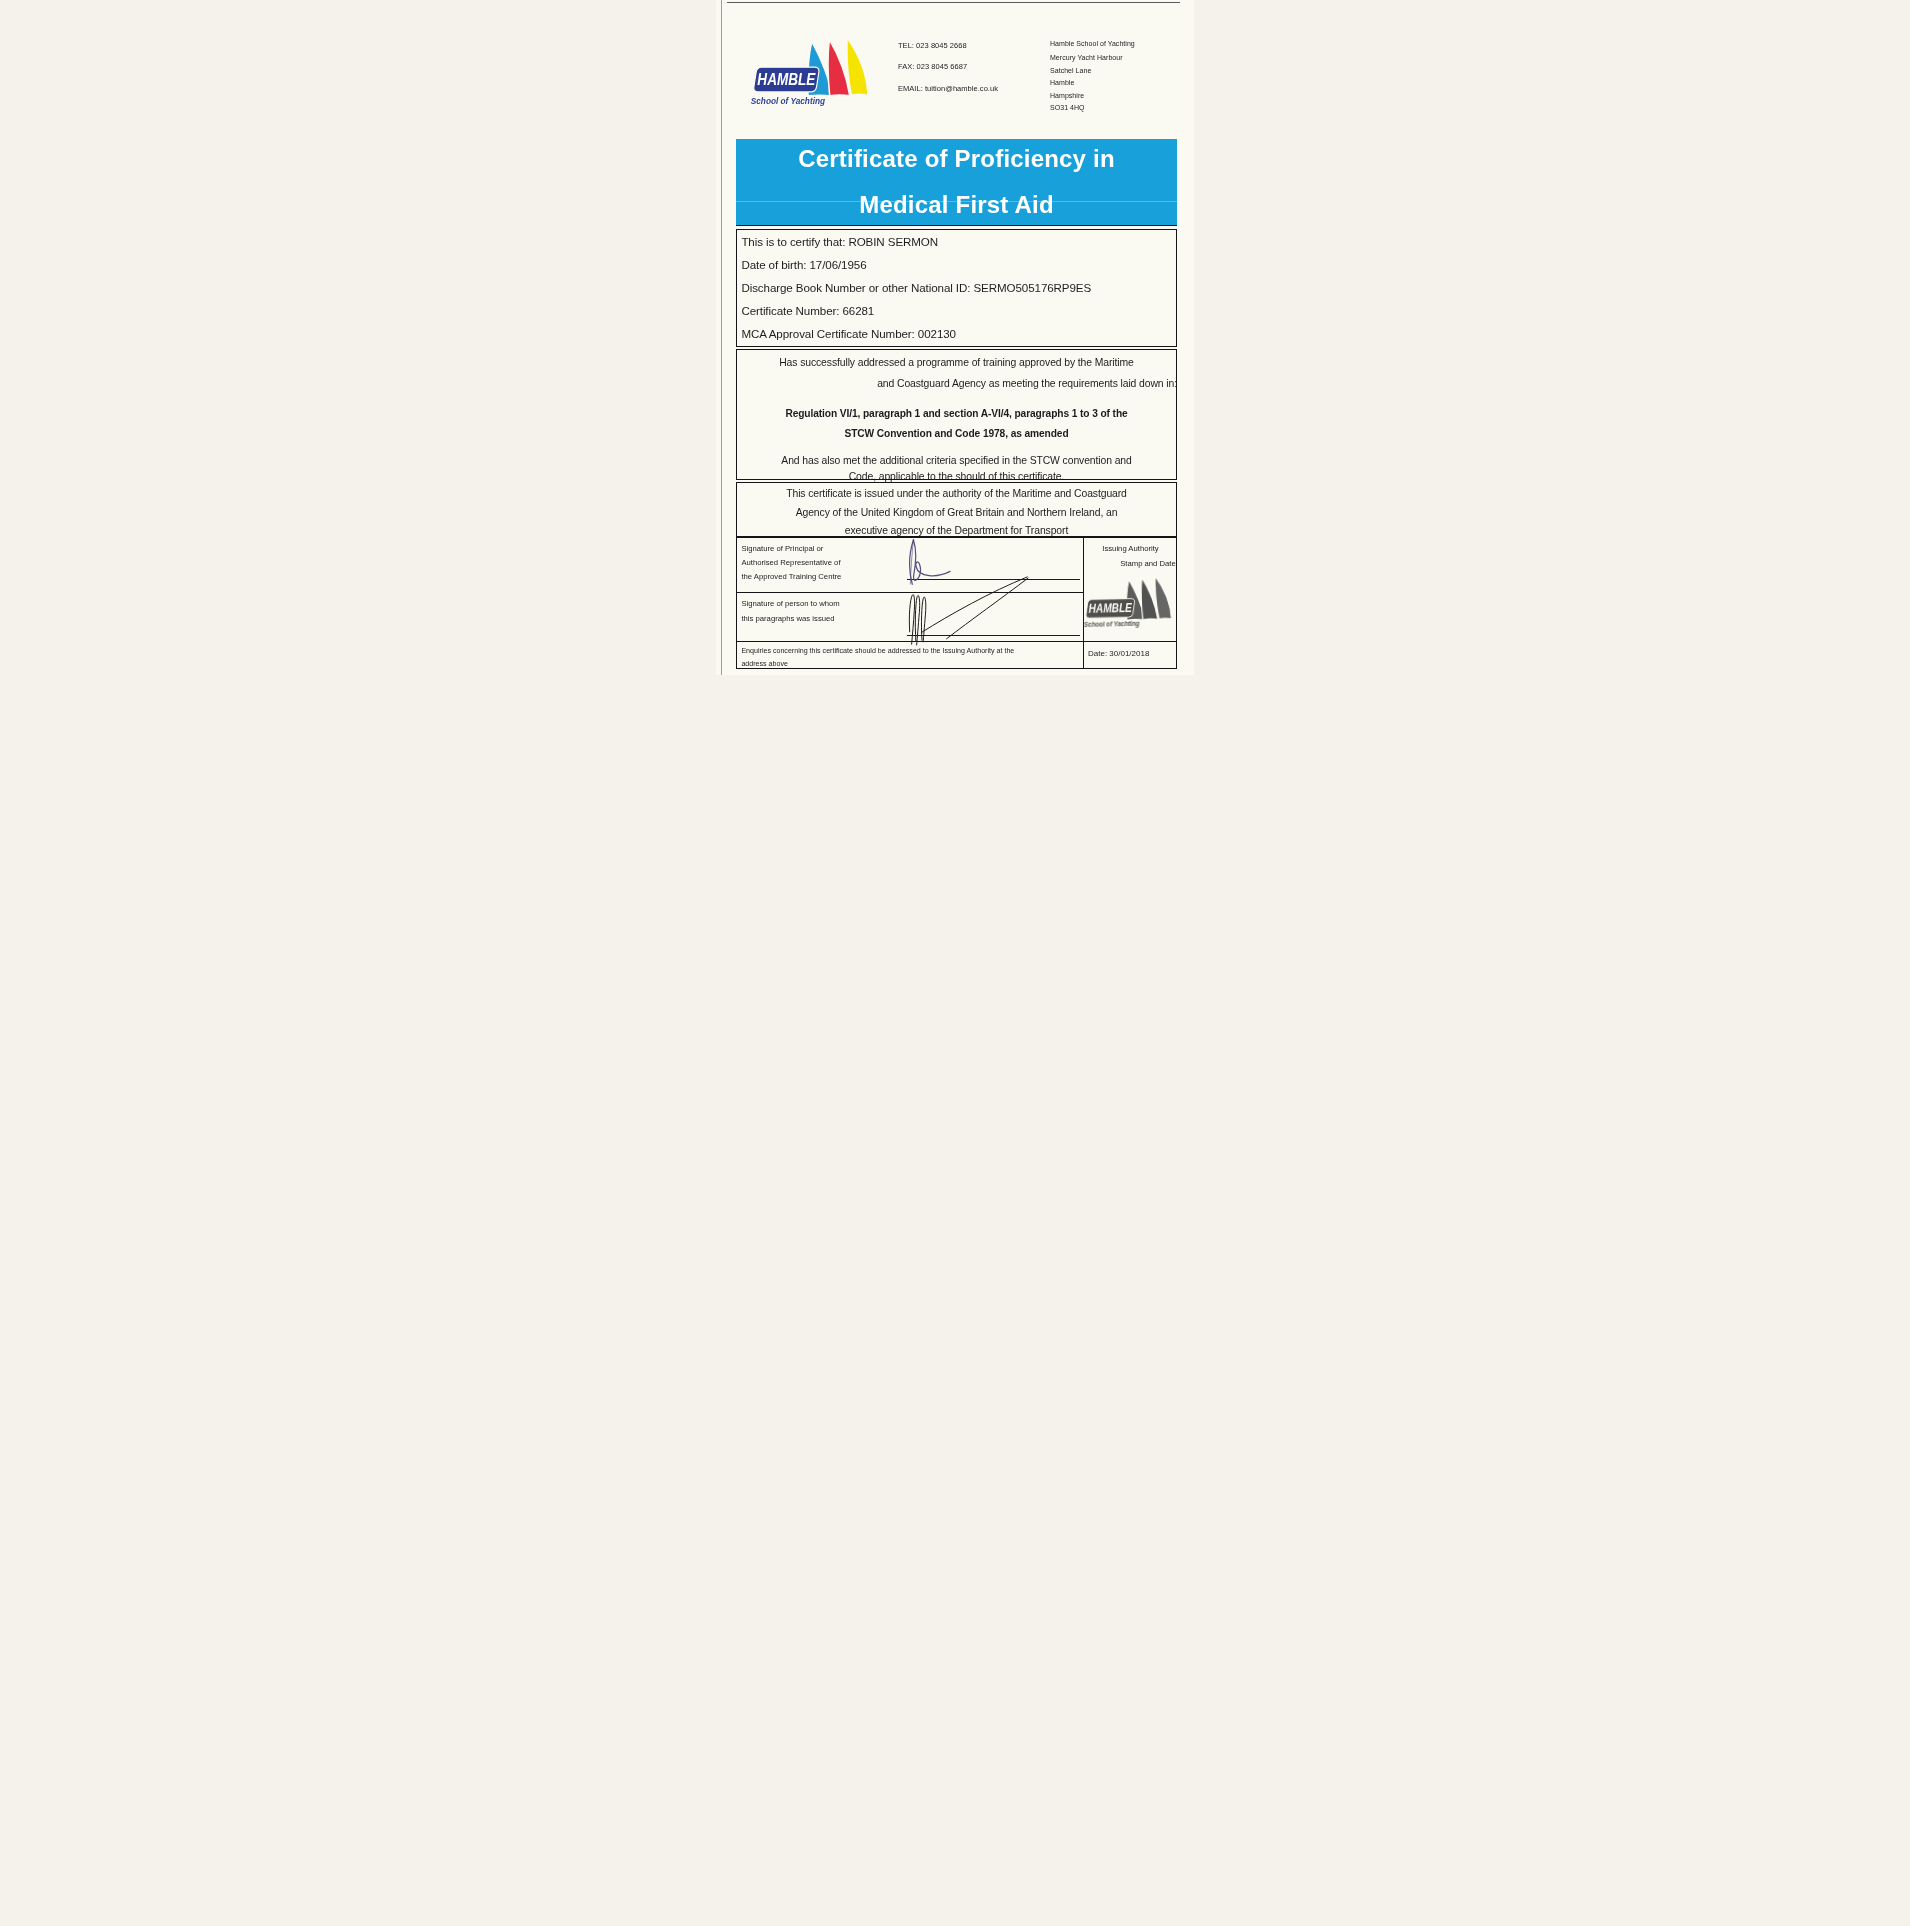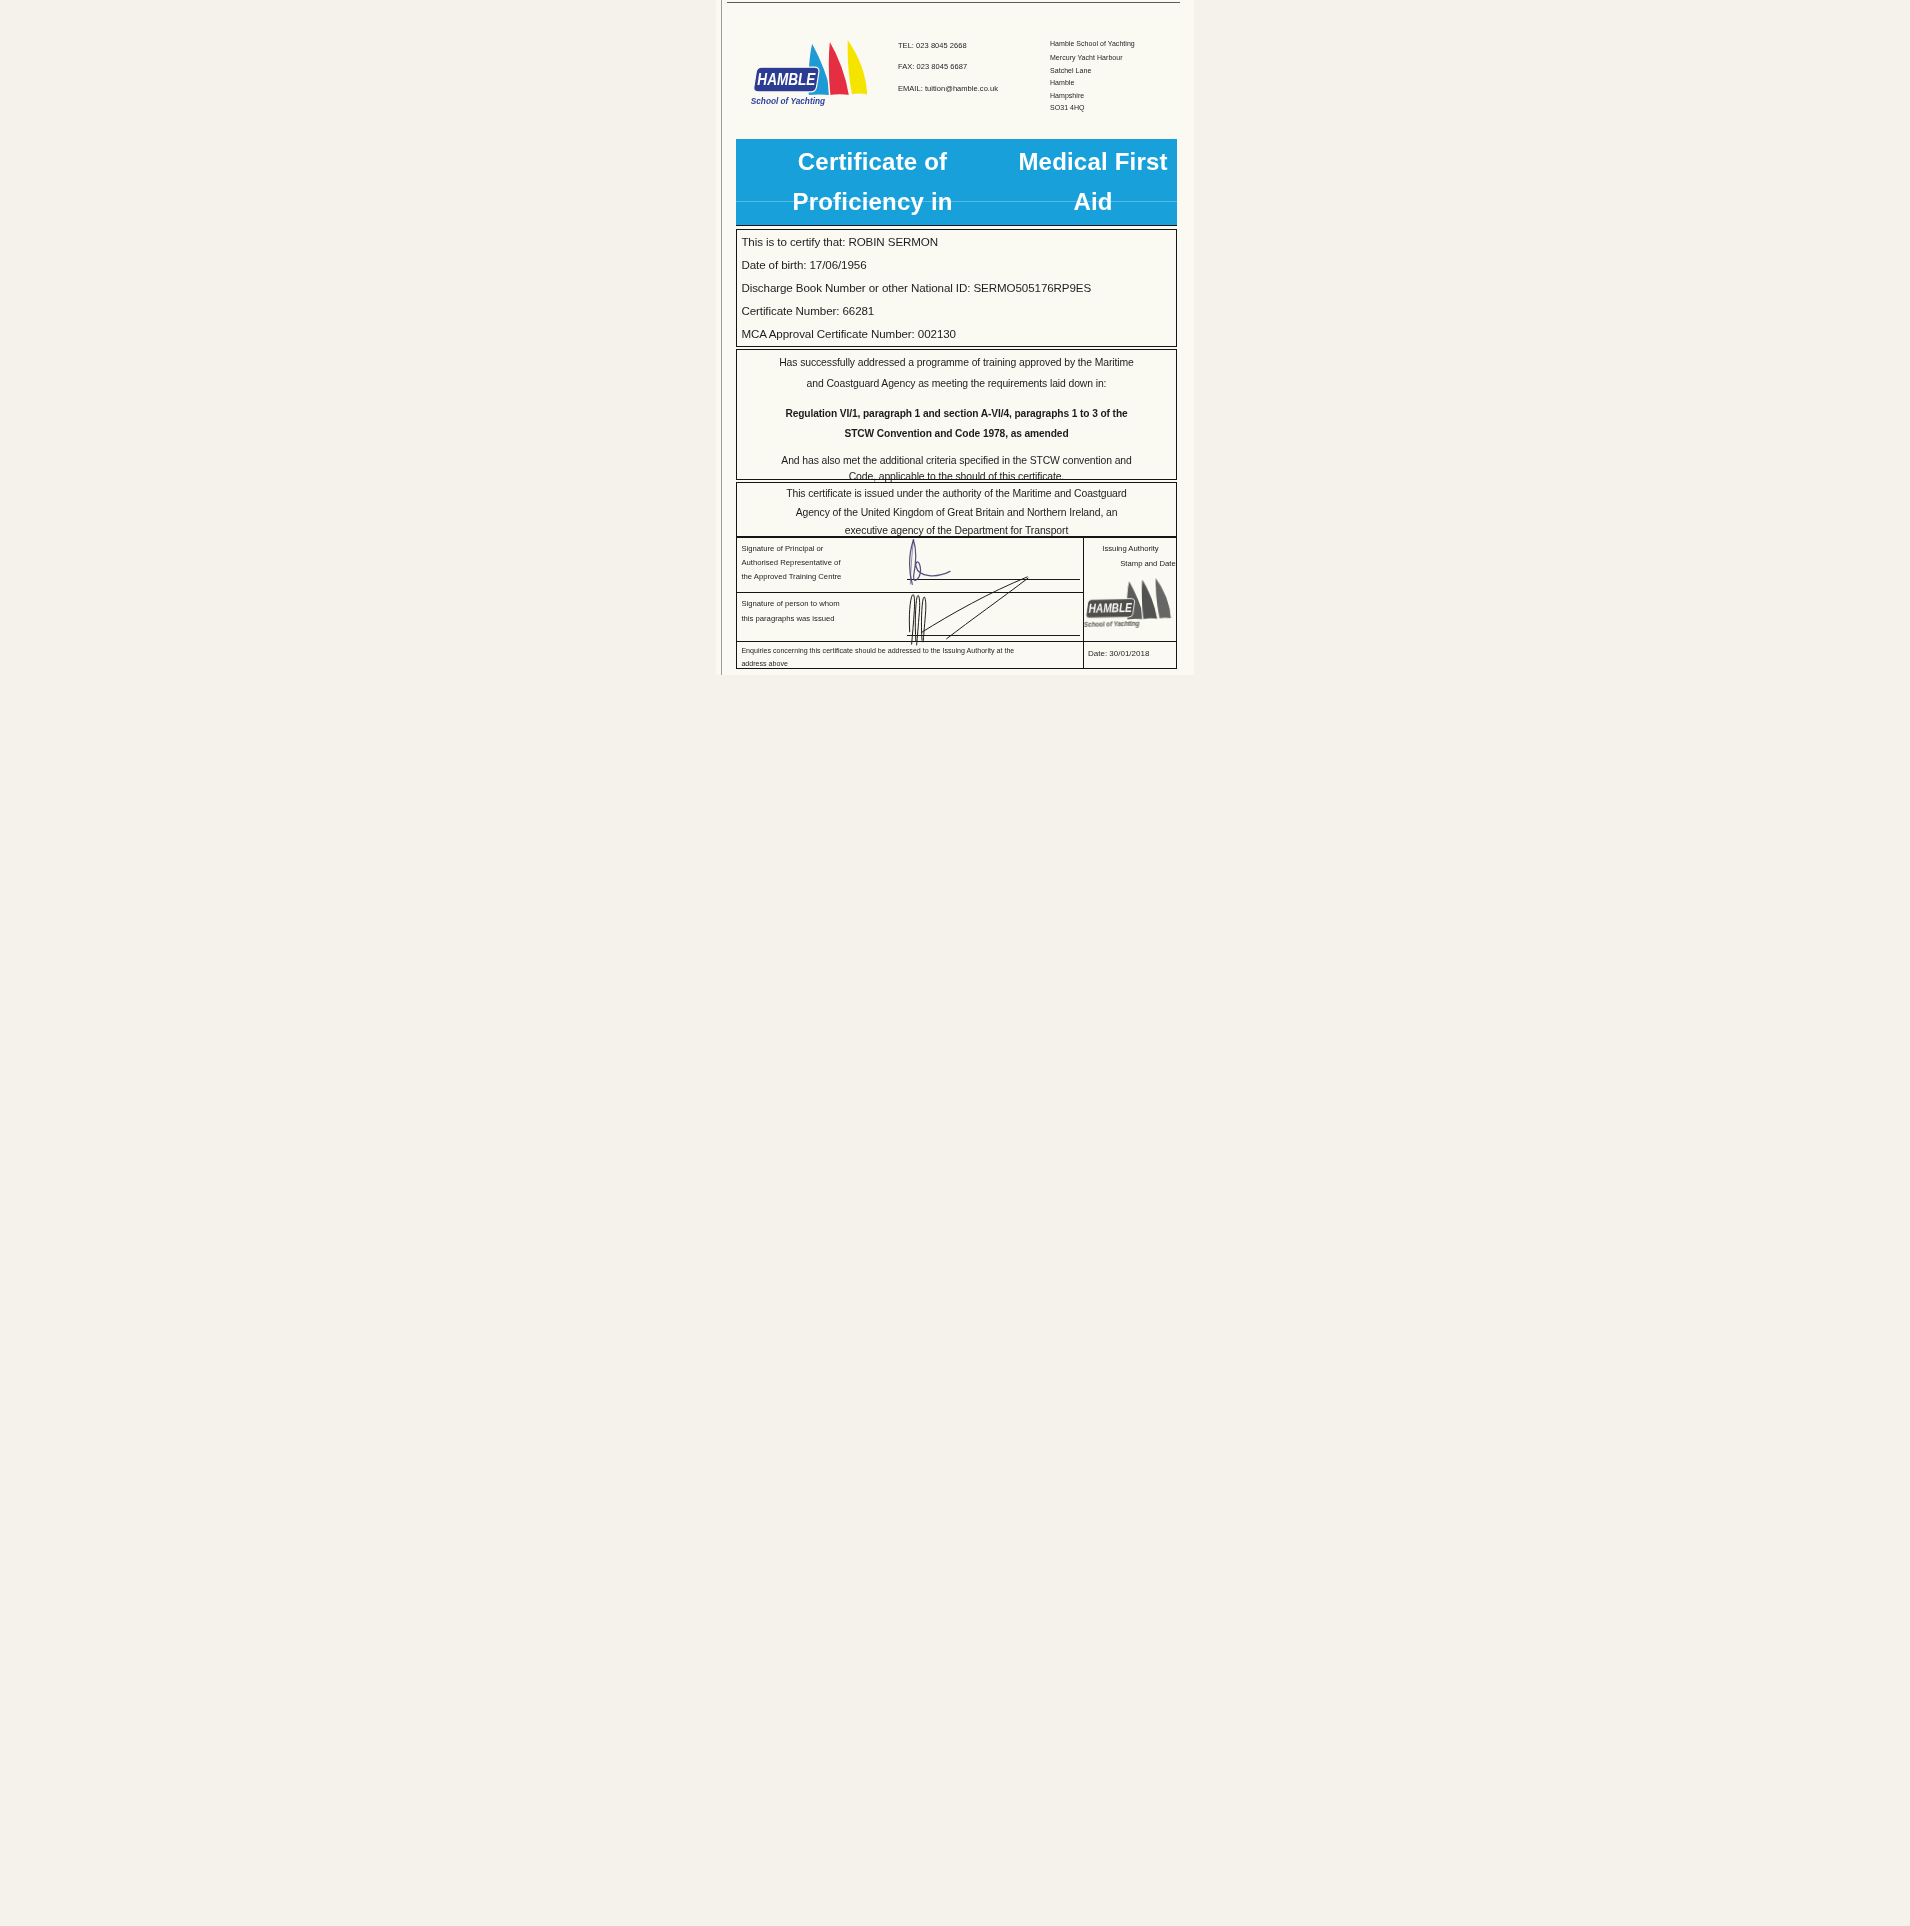--- a/index.html
+++ b/index.html
@@ -15,21 +15,21 @@
   .scan-top { left:10.8px; right:14px; top:2.3px; height:0.8px; background:#26262a; opacity:.75; }
   .scan-left { left:5px; top:0; height:100%; width:0.8px; background:#2a2a2e; opacity:.45; }
   
   .logo { left:34px; top:37px; width:123px; height:72px; }
   .contact-line { left:182px; font-size:7.5px; letter-spacing:0.04px; }
   .address-line { left:334px; font-size:7px; letter-spacing:0.04px; }
   
   .banner {
     left:20px; top:139px; width:441px; height:87px;
     background:#17a0da; border-bottom:1.2px solid #14141c;
-    display:flex; flex-direction:row; align-items:center; justify-content:space-between;
+    display:flex; flex-direction:column; align-items:center; justify-content:space-between;
     color:#ffffff; font-weight:bold; font-size:24px; line-height:40px;
     text-align:center; letter-spacing:0.2px;
   }
   .banner-sheen { left:20px; top:201px; width:441px; height:0.8px; background:rgba(255,255,255,.28); }
   
   .box { position:absolute; left:20px; width:441px; border:1.2px solid #151518; background:transparent; }
   .box1 { top:229px;  height:118px; }
   .box2 { top:349px;  height:131px; }
   .box3 { top:482px; height:55px; }
   .detail { left:25.4px; font-size:11.6px; letter-spacing:-0.1px; }
@@ -88,21 +88,21 @@
 
   <div class="box box1"></div>
   <div class="t detail" style="top:235px;">This is to certify that: ROBIN SERMON</div>
   <div class="t detail" style="top:258px;">Date of birth: 17/06/1956</div>
   <div class="t detail" style="top:281px;">Discharge Book Number or other National ID: SERMO505176RP9ES</div>
   <div class="t detail" style="top:304px;">Certificate Number: 66281</div>
   <div class="t detail" style="top:327px;">MCA Approval Certificate Number: 002130</div>
 
   <div class="box box2"></div>
   <div class="cline" style="top:357px;">Has successfully addressed a programme of training approved by the Maritime</div>
-  <div class="cline" style="top:378px;">and Coastguard Agency as meeting the requirements laid down in:</div>
+  <div class="cline" style="top:378px;text-align:right;">and Coastguard Agency as meeting the requirements laid down in:</div>
   <div class="cline cbold" style="top:408px;">Regulation VI/1, paragraph 1 and section A-VI/4, paragraphs 1 to 3 of the</div>
   <div class="cline cbold" style="top:428px;">STCW Convention and Code 1978, as amended</div>
   <div class="cline" style="top:455px;">And has also met the additional criteria specified in the STCW convention and</div>
   <div class="cline" style="top:471px;">Code, applicable to the should of this certificate.</div>
 
   <div class="box box3"></div>
   <div class="cline" style="top:488px;">This certificate is issued under the authority of the Maritime and Coastguard</div>
   <div class="cline" style="top:507px;">Agency of the United Kingdom of Great Britain and Northern Ireland, an</div>
   <div class="cline" style="top:525px;">executive agency of the Department for Transport</div>
 

